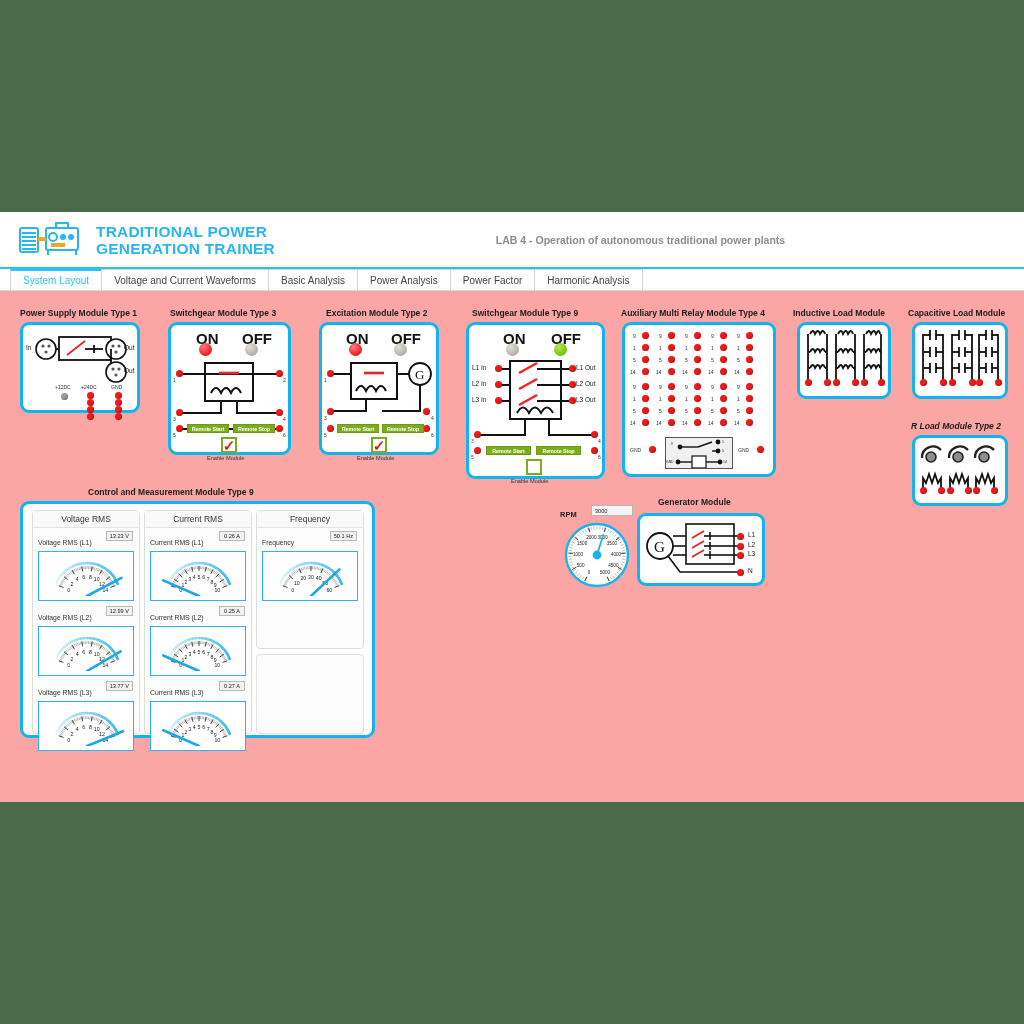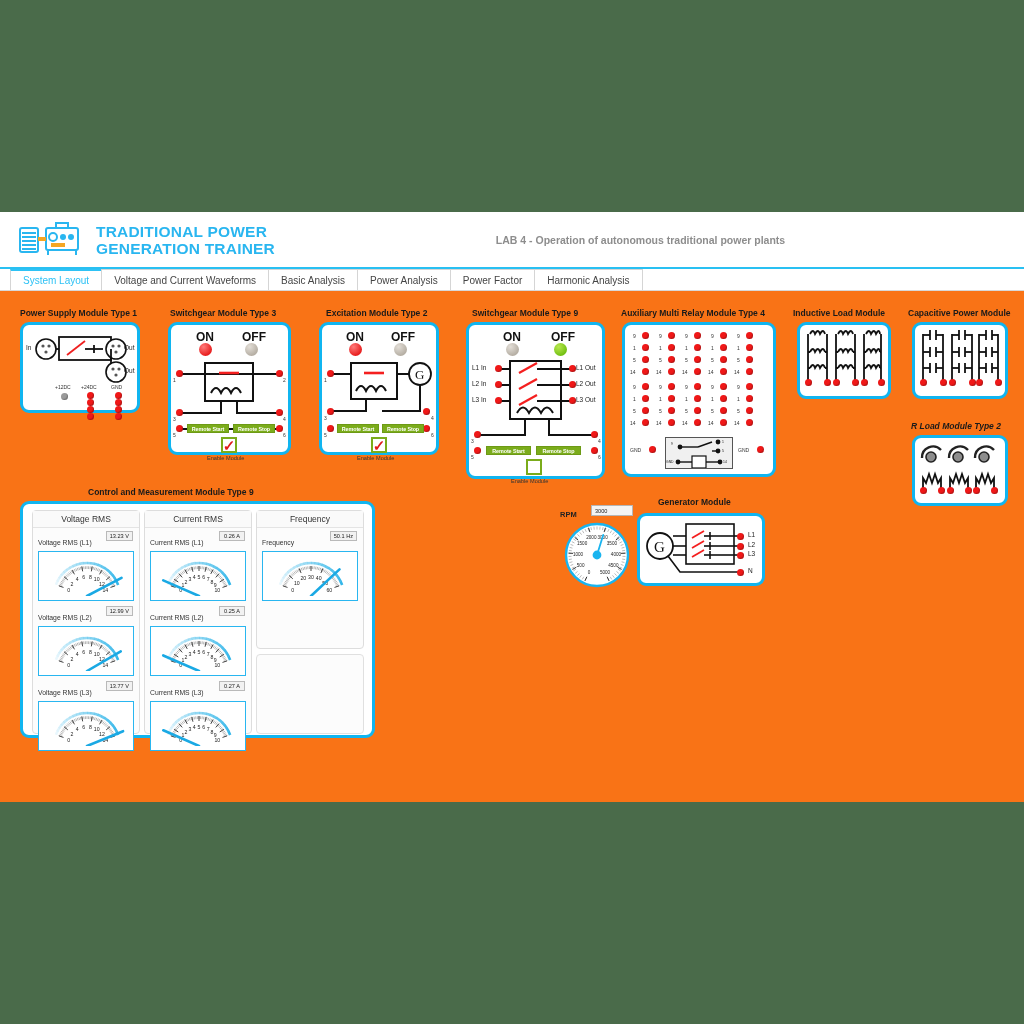--- a/index.html
+++ b/index.html
@@ -33,21 +33,21 @@
     height:22px; display:flex; align-items:flex-end; padding-left:10px;
     background:#fff; border-bottom:1px solid #d8d8d8; flex:none;
   }
   .tab {
     font-size:10px; color:#444; padding:5px 12px; border:1px solid #d5d5d5;
     border-bottom:none; background:#fff; margin-right:-1px; white-space:nowrap;
     height:21px; display:flex; align-items:center; cursor:pointer;
   }
   .tab.active { color:#2ec2f5; border-top:2px solid #2ec2f5; font-weight:normal;}
   
-  .canvas { position:relative; flex:1; background:#f97316; }
+  .canvas { position:relative; flex:1; background:#fca5a5; }
   .mod-title {
     position:absolute; font-size:8.5px; font-weight:bold; color:#1a1a1a;
     white-space:nowrap;
   }
   .mod {
     position:absolute; border:3px solid #10b5f0; border-radius:9px;
     background:#fff;
   }
   .lbl { position:absolute; font-size:6.5px; color:#222; white-space:nowrap; }
   .lbl-sm { position:absolute; font-size:5px; color:#333; white-space:nowrap;}
@@ -61,21 +61,21 @@
   }
   .chk {
     position:absolute; width:16px; height:16px; border:2px solid #7bac1b;
     background:#fff; display:flex; align-items:center; justify-content:center;
     color:#e01b1b; font-size:15px; font-weight:bold; cursor:pointer; line-height:1;
   }
   .led { position:absolute; width:13px; height:13px; border-radius:50%; }
   .led.red { background:radial-gradient(circle at 35% 30%, #ff7b7b, #e81f1f 70%); }
   .led.off { background:radial-gradient(circle at 35% 30%, #e3ded7, #b3aca1 75%); }
   .led.green{ background:radial-gradient(circle at 35% 30%, #b9e84f, #6fbe10 75%); }
-  .onoff { position:absolute; font-size:12px; font-weight:bold; color:#111; }
+  .onoff { position:absolute; font-size:15px; font-weight:bold; color:#111; }
   
   .gpanel { position:absolute; border:1px solid #ddd; background:#fcfcfc; border-radius:4px;}
   .gp-head {
     text-align:center; font-size:8.5px; color:#333; padding:3px 0;
     border-bottom:1px solid #e4e4e4; background:#fafafa;
   }
   .grow { position:relative; padding:3px 5px 2px; }
   .grow-label { font-size:6.8px; color:#333; display:inline-block;}
   .grow-val {
     position:absolute; right:6px; top:3px; font-size:5.6px; color:#222;
@@ -442,21 +442,21 @@
         </g>
       </svg>
       <span class="dot" style="left:5px; top:54px;"></span>
       <span class="dot" style="left:24px; top:54px;"></span>
       <span class="dot" style="left:33px; top:54px;"></span>
       <span class="dot" style="left:52px; top:54px;"></span>
       <span class="dot" style="left:61px; top:54px;"></span>
       <span class="dot" style="left:78px; top:54px;"></span>
     </div>
 
-    <div class="mod-title" style="left:908px; top:17px;">Capacitive Power Module</div>
+    <div class="mod-title" style="left:908px; top:17px;">Capacitive Load Module</div>
     <div class="mod" style="left:912px; top:31px; width:96px; height:77px;">
       <svg width="90" height="71" viewBox="0 0 90 71" style="position:absolute;left:0;top:0;">
         <g stroke="#111" stroke-width="1.8" fill="none">
           <g>
             <line x1="8" y1="9" x2="8" y2="56"></line>
               <line x1="28" y1="9" x2="28" y2="56"></line>
             <line x1="8" y1="10" x2="15" y2="10"></line>
               <line x1="21" y1="10" x2="28" y2="10"></line>
             <line x1="15" y1="5" x2="15" y2="15"></line>
               <line x1="21" y1="5" x2="21" y2="15"></line>

